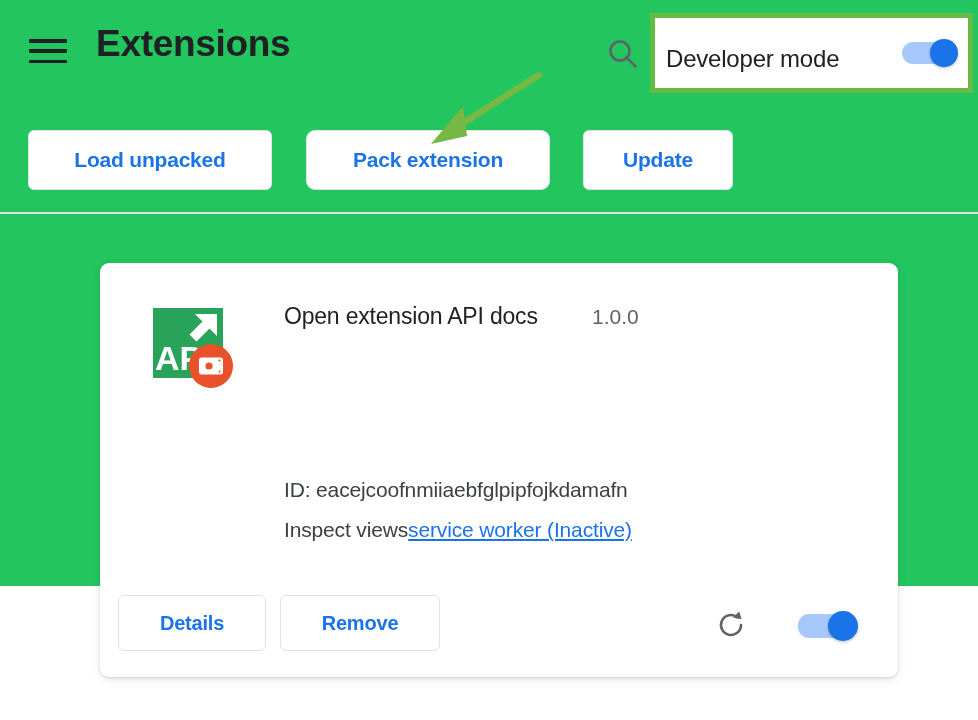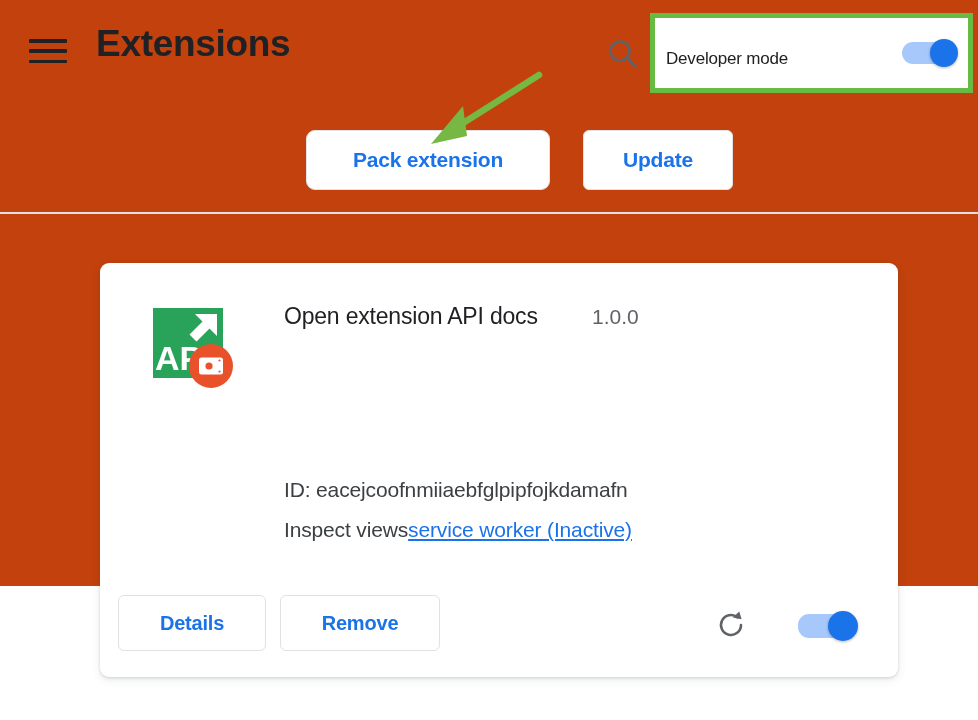--- a/index.html
+++ b/index.html
@@ -2,21 +2,21 @@
 <html><head>
 <meta charset="utf-8">
 <style>
   * { box-sizing: border-box; margin: 0; padding: 0; }
   html, body {
     width: 978px; height: 720px;
     background: #ffffff;
     font-family: "Liberation Sans", sans-serif;
     overflow: hidden;
   }
-  #root { position: relative; width: 978px; height: 586px; background: #c2410c; }
+  #root { position: relative; width: 978px; height: 586px; background: #22c55e; }
 
   
   .header { position: absolute; left: 0; top: 0; width: 978px; height: 105px; }
 
   .hamburger {
     position: absolute; left: 28px; top: 35px;
     width: 40px; height: 32px;
     display: flex; flex-direction: column; justify-content: space-between;
     padding: 4px 1px; cursor: pointer;
   }
@@ -34,21 +34,21 @@
     position: absolute; left: 650px; top: 13px;
     width: 323px; height: 80px;
     border: 5px solid #67bb45;
     background: #ffffff;
   }
   .devmode-inner {
     position: absolute; left: 666px; top: 27px;
     width: 292px; height: 52px;
     display: flex; align-items: center; justify-content: space-between;
   }
-  .devmode-label { font-size: 17px; color: #202124; letter-spacing: -0.2px; margin-top: 11px; }
+  .devmode-label { font-size: 24px; color: #202124; letter-spacing: -0.2px; margin-top: 11px; }
 
   
   .toggle { position: relative; width: 56px; height: 28px; cursor: pointer; flex: none; }
   .toggle .track {
     position: absolute; left: 0; top: 3px;
     width: 50px; height: 22px; border-radius: 11px;
     background: #a6c8fa;
   }
   .toggle .knob {
     position: absolute; right: 0; top: 0;
@@ -160,20 +160,21 @@
     <div class="devmode-inner">
       <span class="devmode-label">Developer mode</span>
       <span class="toggle">
         <span class="track"></span>
         <span class="knob"></span>
       </span>
     </div>
   </div>
 
   <div class="toolbar">
+    <button class="btn" id="btn-load">Load unpacked</button>
     <button class="btn" id="btn-pack">Pack extension</button>
     <button class="btn" id="btn-update">Update</button>
   </div>
 
   <div class="divider"></div>
 
   <div class="arrow-annotation">
     <svg width="140" height="78" viewBox="0 0 140 78">
       <line x1="124" y1="7" x2="45" y2="57" stroke="#76b843" stroke-width="6.5" stroke-linecap="round"></line>
       <polygon points="16,76 48,38 52,68" fill="#76b843"></polygon>

